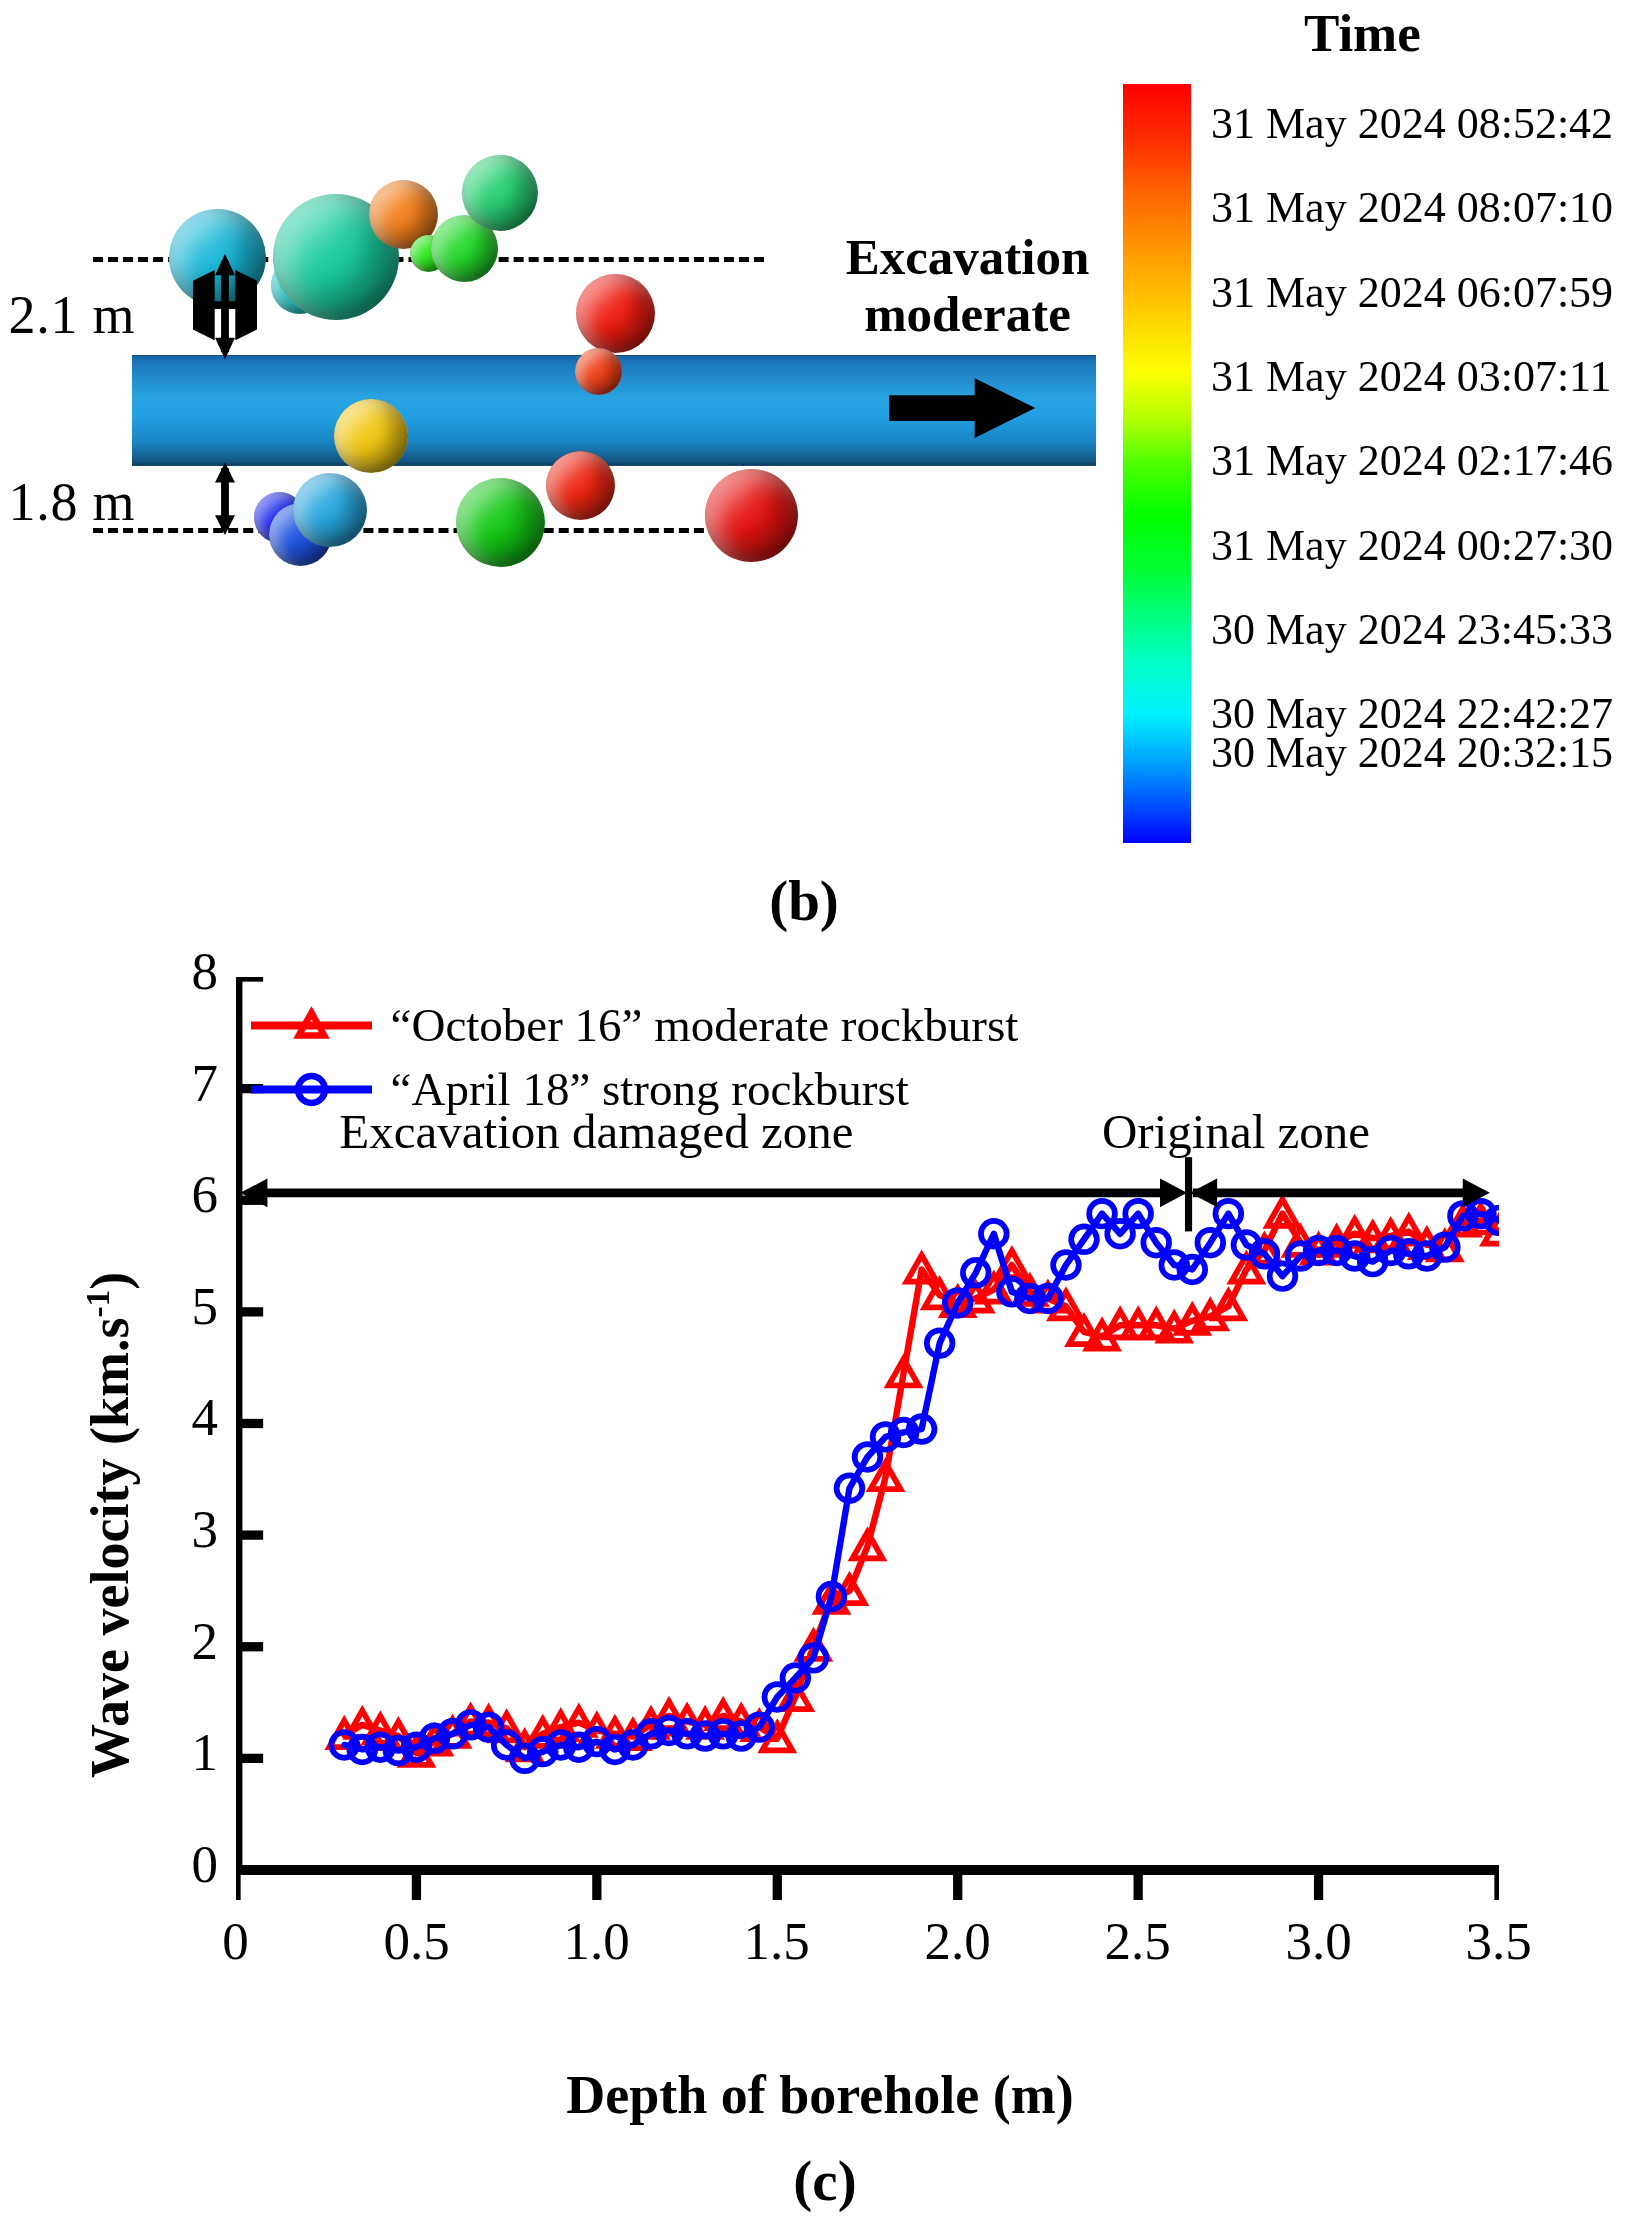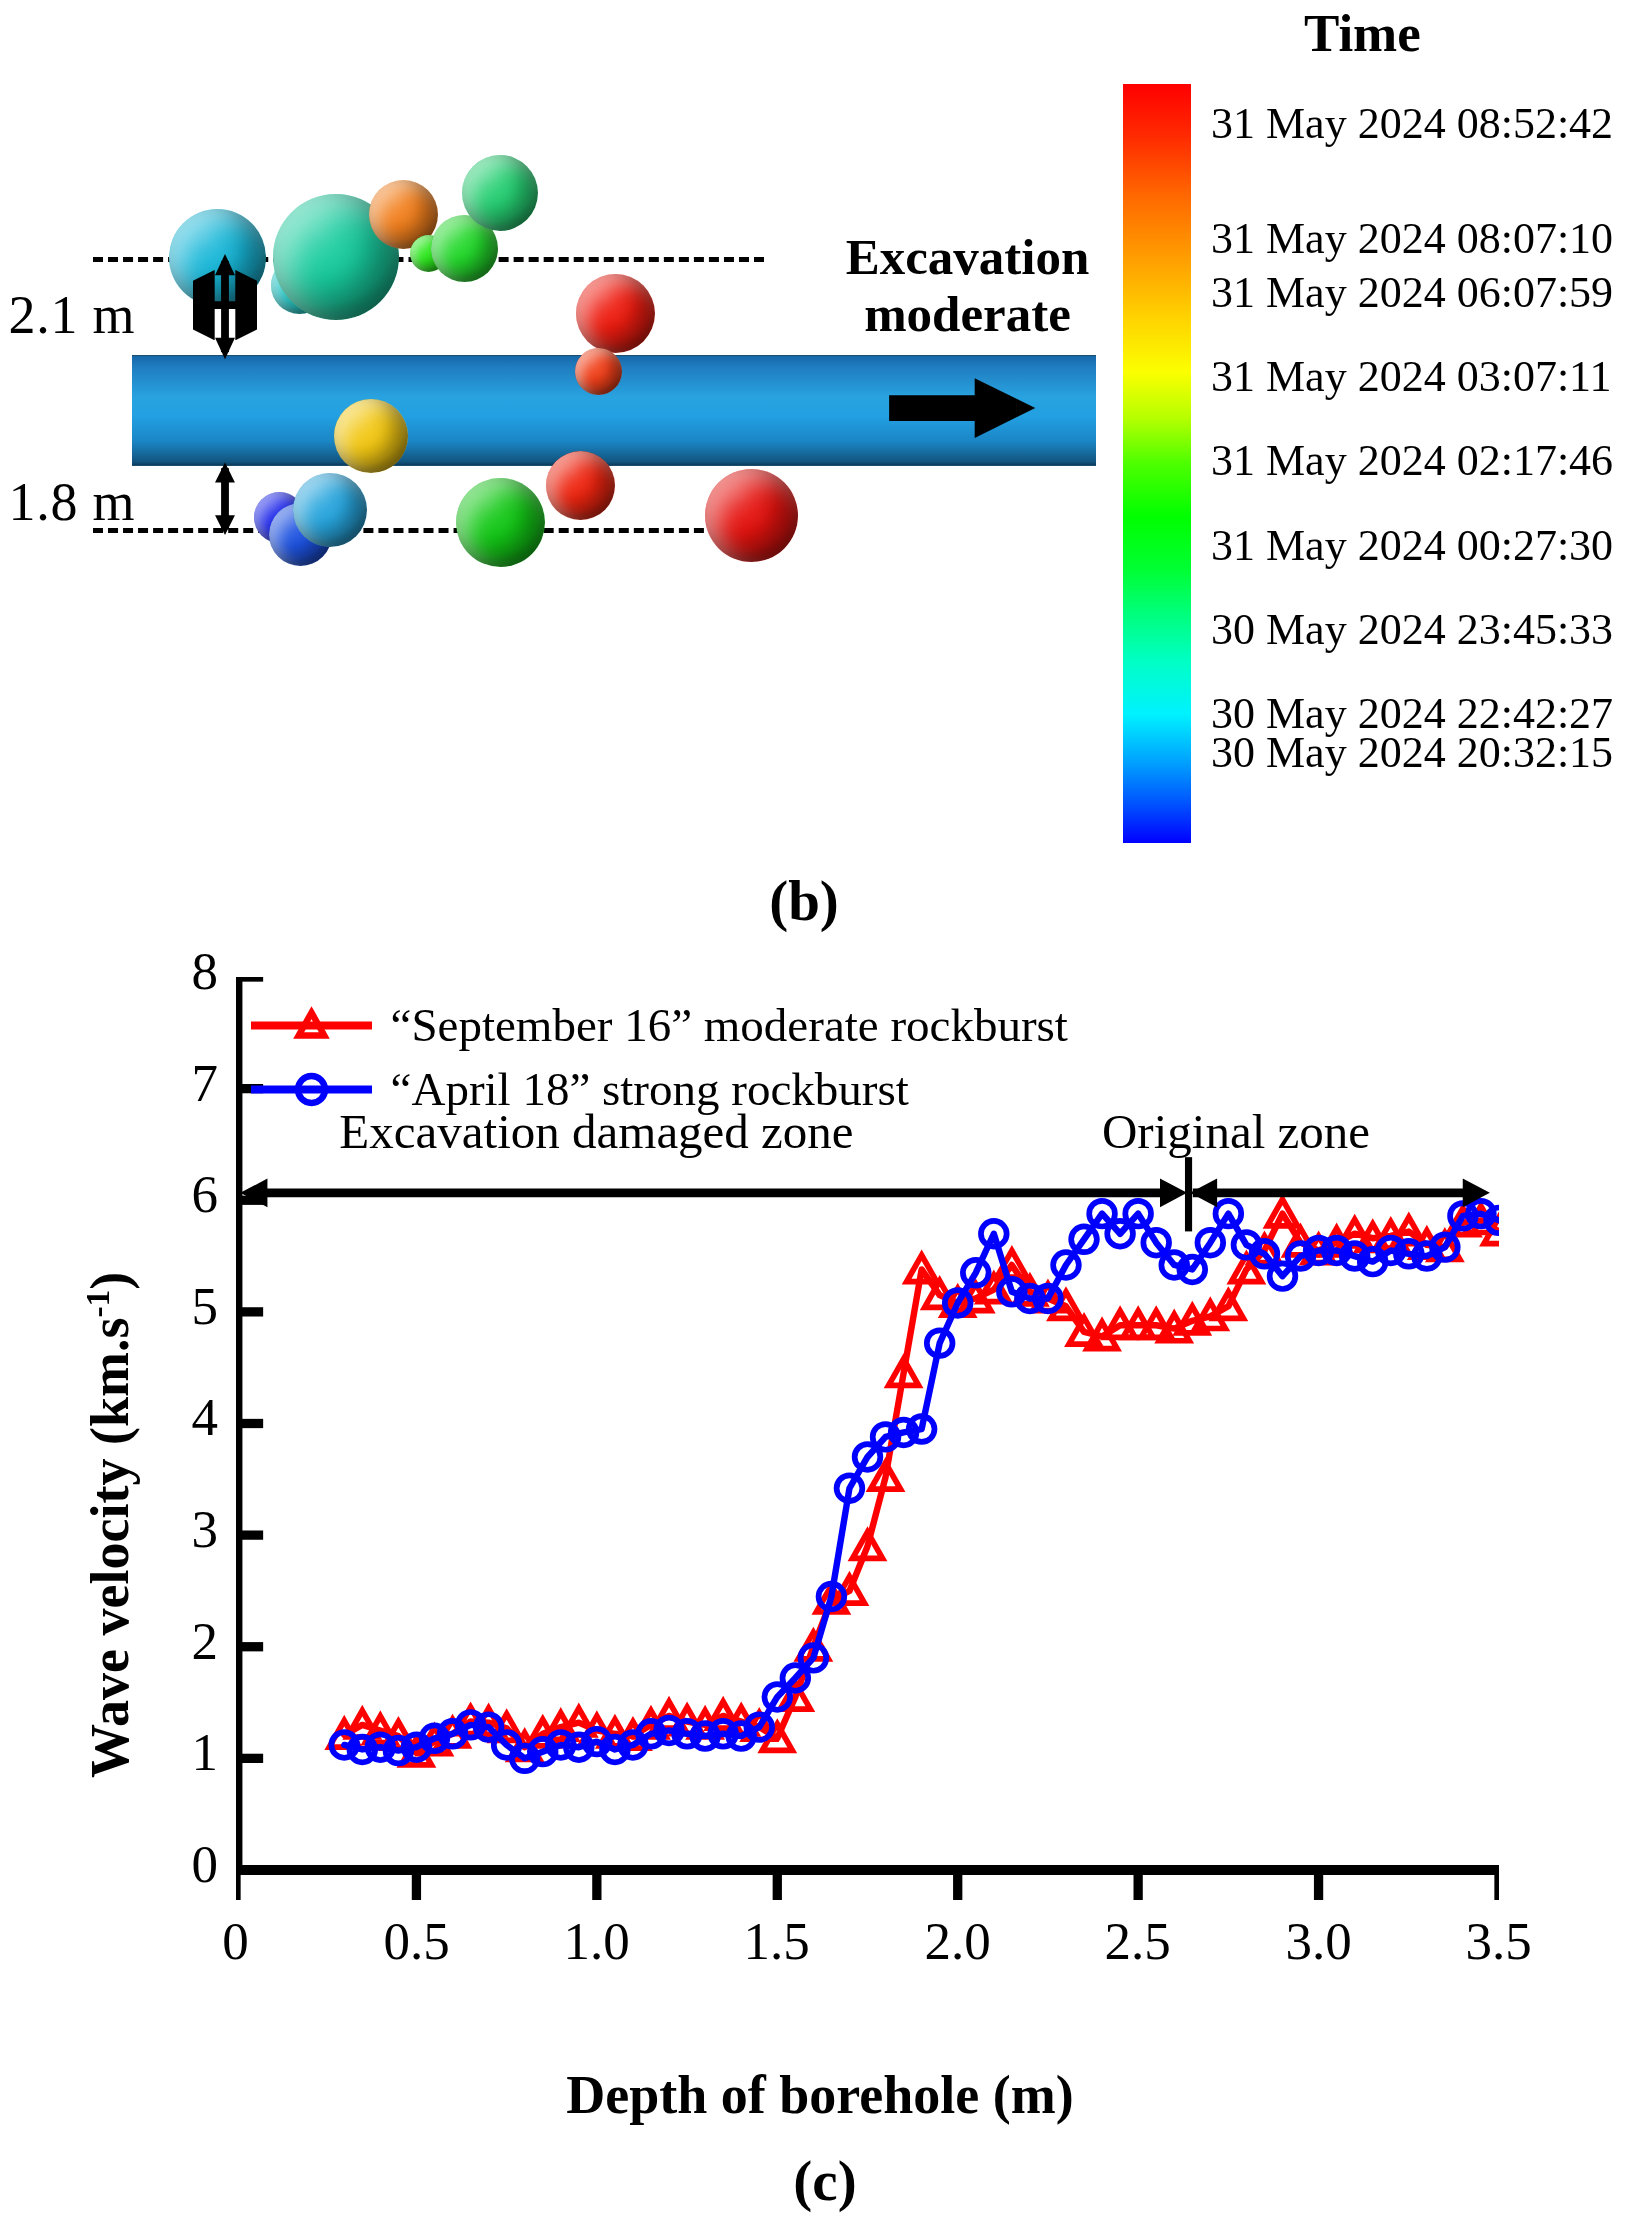--- a/index.html
+++ b/index.html
@@ -113,21 +113,21 @@
   <div class="exc-label" style="left:832px;top:229px;width:271px;">
     <span>Excavation</span><br>
     <span>moderate</span>
   </div>
 
   <div id="colorbar-wrap">
     <div id="cb-title">Time</div>
     <div id="cb-bar"></div>
     <div id="cb-labels">
         <div class="cb-label" style="top: 98px;">31 May 2024 08:52:42</div>
-        <div class="cb-label" style="top: 182px; margin-top: 31px;">31 May 2024 08:07:10</div>
+        <div class="cb-label" style="top: 182px;">31 May 2024 08:07:10</div>
         <div class="cb-label" style="top: 267px;">31 May 2024 06:07:59</div>
         <div class="cb-label" style="top: 351px;">31 May 2024 03:07:11</div>
         <div class="cb-label" style="top: 435px;">31 May 2024 02:17:46</div>
         <div class="cb-label" style="top: 520px;">31 May 2024 00:27:30</div>
         <div class="cb-label" style="top: 604px;">30 May 2024 23:45:33</div>
         <div class="cb-label" style="top: 688px;">30 May 2024 22:42:27</div>
         <div class="cb-label" style="top: 727px;">30 May 2024 20:32:15</div>
       </div>
   </div>
 
@@ -297,21 +297,21 @@
           <circle cx="1768" cy="340.625" r="18" fill="none" stroke="#0000ff" stroke-width="8"></circle>
         </g>
       </svg>
   </div>
 
   <div class="legend-row" style="left:251px;top:77px;">
     <svg width="121" height="43" viewBox="0 0 170 60">
       <line x1="0" y1="30" x2="170" y2="30" stroke="#ff0000" stroke-width="11"></line>
       <path d="M85,12 L103,44 L67,44 z" fill="none" stroke="#ff0000" stroke-width="9"></path>
     </svg>
-    <span class="legend-text">“September 16” moderate rockburst</span>
+    <span class="legend-text">“October 16” moderate rockburst</span>
   </div>
 
   <div class="legend-row" style="left:251px;top:141px;">
     <svg width="121" height="43" viewBox="0 0 170 60">
       <line x1="0" y1="30" x2="170" y2="30" stroke="#0000ff" stroke-width="11"></line>
       <circle cx="85" cy="30" r="19" fill="none" stroke="#0000ff" stroke-width="9"></circle>
     </svg>
     <span class="legend-text">“April 18” strong rockburst</span>
   </div>
 

